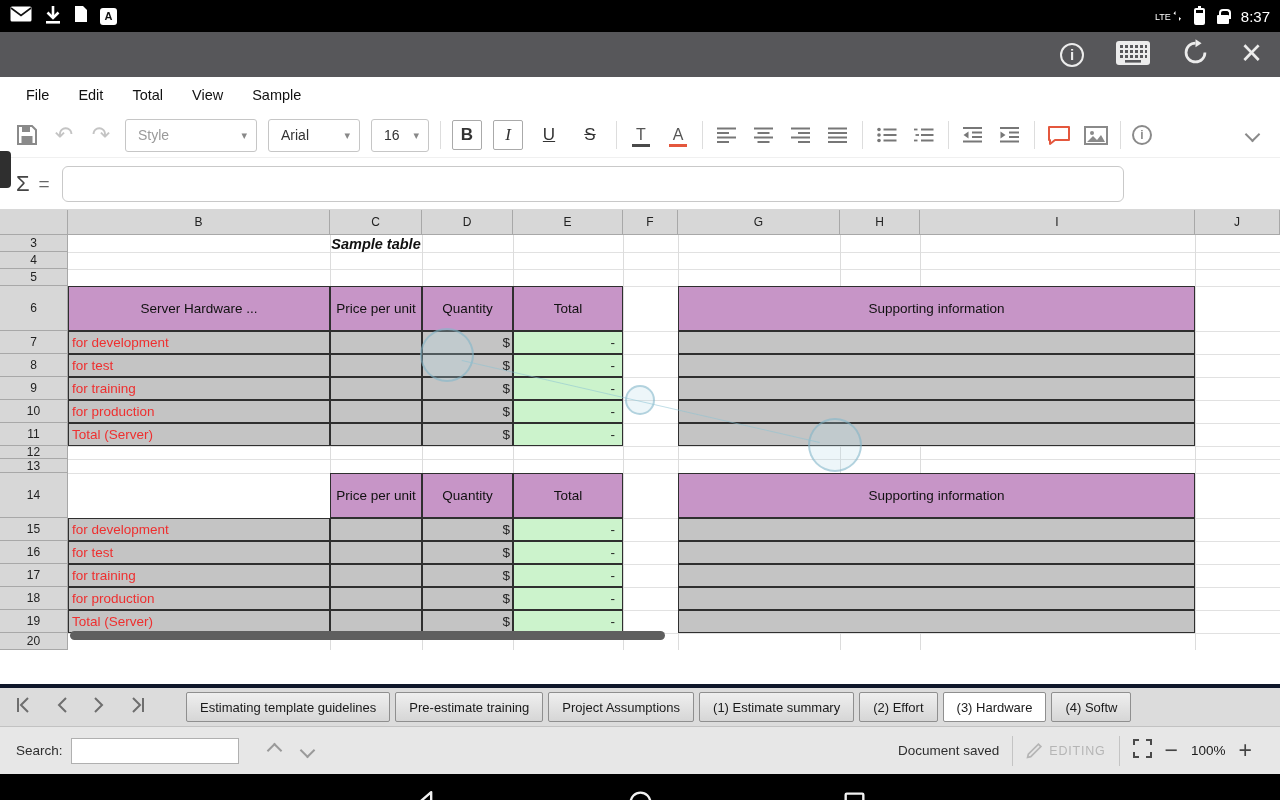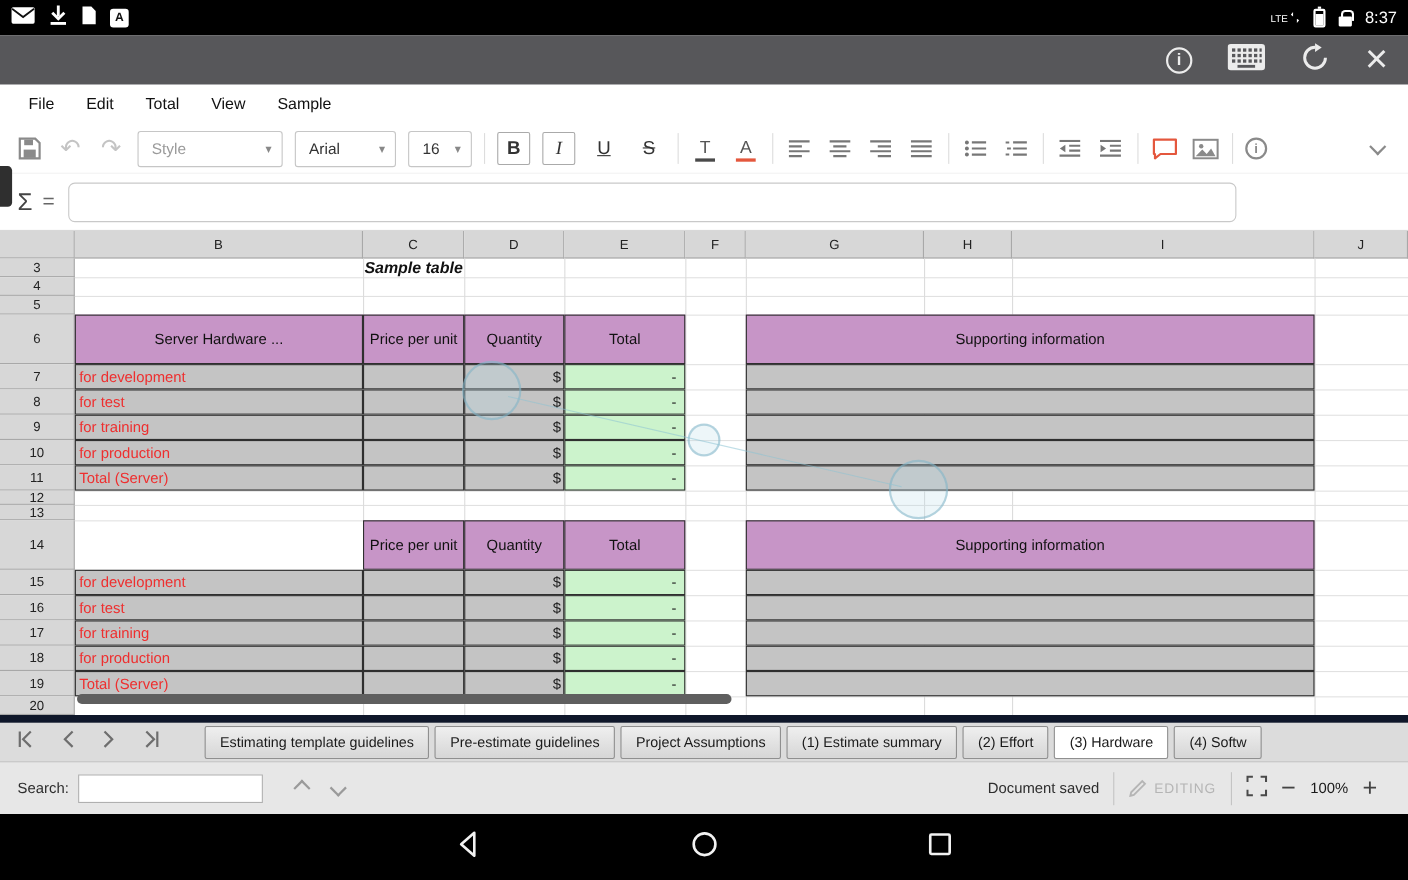--- a/index.html
+++ b/index.html
@@ -78,21 +78,21 @@
   .pc { background:#c795c7; border:1px solid #2f2f2f; display:flex; align-items:center; justify-content:center; text-align:center; font-size:13.5px; color:#111; line-height:1.15; }
   .gc { background:#c4c4c4; border:1px solid #2f2f2f; display:flex; align-items:center; font-size:13.5px; }
   .lb { color:#ee2f2f; padding-left:3px; }
   .dollar { justify-content:flex-end; padding-right:2px; color:#222; }
   .gn { background:#ccf3cc; border:1px solid #2f2f2f; display:flex; align-items:center; justify-content:flex-end; padding-right:7px; font-size:13.5px; color:#222; }
   .hscroll { position:absolute; left:70px; top:421px; width:595px; height:9px; background:#5f5f5f; border-radius:5px; z-index:5; }
   .touch-circle { position:absolute; border:2px solid rgba(120,175,195,.5); background:rgba(185,220,233,.25); border-radius:50%; z-index:4; }
   .touch-line { position:absolute; left:462px; top:150px; width:367px; height:1px; background:rgba(140,195,212,.55); transform:rotate(12.9deg); transform-origin:left top; z-index:4; }
 
   
-  .tabs-bar { height:42px; background:#dcdcdc; border-top:7px solid #0f172a; display:flex; align-items:center; overflow:hidden; }
+  .tabs-bar { height:42px; background:#dcdcdc; border-top:4px solid #0f172a; display:flex; align-items:center; overflow:hidden;margin-top:34px; }
   .tab-nav { display:flex; align-items:center; gap:23px; padding-left:14px; width:186px; flex:none; }
   .tabs { display:flex; gap:5px; flex:none; }
   .tab { height:30px; display:flex; align-items:center; padding:0 13px; border:1px solid #8f8f8f; border-radius:2px; background:linear-gradient(#efefef,#d6d6d6); font-size:13px; color:#1a1a1a; white-space:nowrap; }
   .tab.active { background:#fff; }
 
   
   .search-bar { height:48px; background:#e7e7e7; border-top:1px solid #c2c2c2; display:flex; align-items:center; }
   .search-label { font-size:13.5px; color:#2e2e2e; margin-left:16px; }
   .search-input { margin-left:8px; width:168px; height:26px; border:1px solid #b0b0b0; background:#fff; font-size:13px; padding:0 6px; outline:none; }
   .find-chevs { display:flex; gap:22px; margin-left:30px; align-items:center; }
@@ -461,21 +461,21 @@
     <span><svg width="14" height="18" viewBox="0 0 14 18">
           <path d="M3 2l7 7-7 7" stroke="#6e6e6e" stroke-width="2" fill="none"></path>
         </svg></span>
     <span><svg width="18" height="18" viewBox="0 0 18 18">
           <path d="M14 2v14" stroke="#6e6e6e" stroke-width="2" fill="none"></path>
           <path d="M4 2l7 7-7 7" stroke="#6e6e6e" stroke-width="2" fill="none"></path>
         </svg></span>
   </div>
   <div class="tabs">
     <div class="tab">Estimating template guidelines</div>
-    <div class="tab">Pre-estimate guidelines</div>
+    <div class="tab">Pre-estimate training</div>
     <div class="tab">Project Assumptions</div>
     <div class="tab">(1) Estimate summary</div>
     <div class="tab">(2) Effort</div>
     <div class="tab active">(3) Hardware</div>
     <div class="tab">(4) Softw</div>
   </div>
 </div>
 
 <div class="search-bar">
   <span class="search-label">Search:</span>

